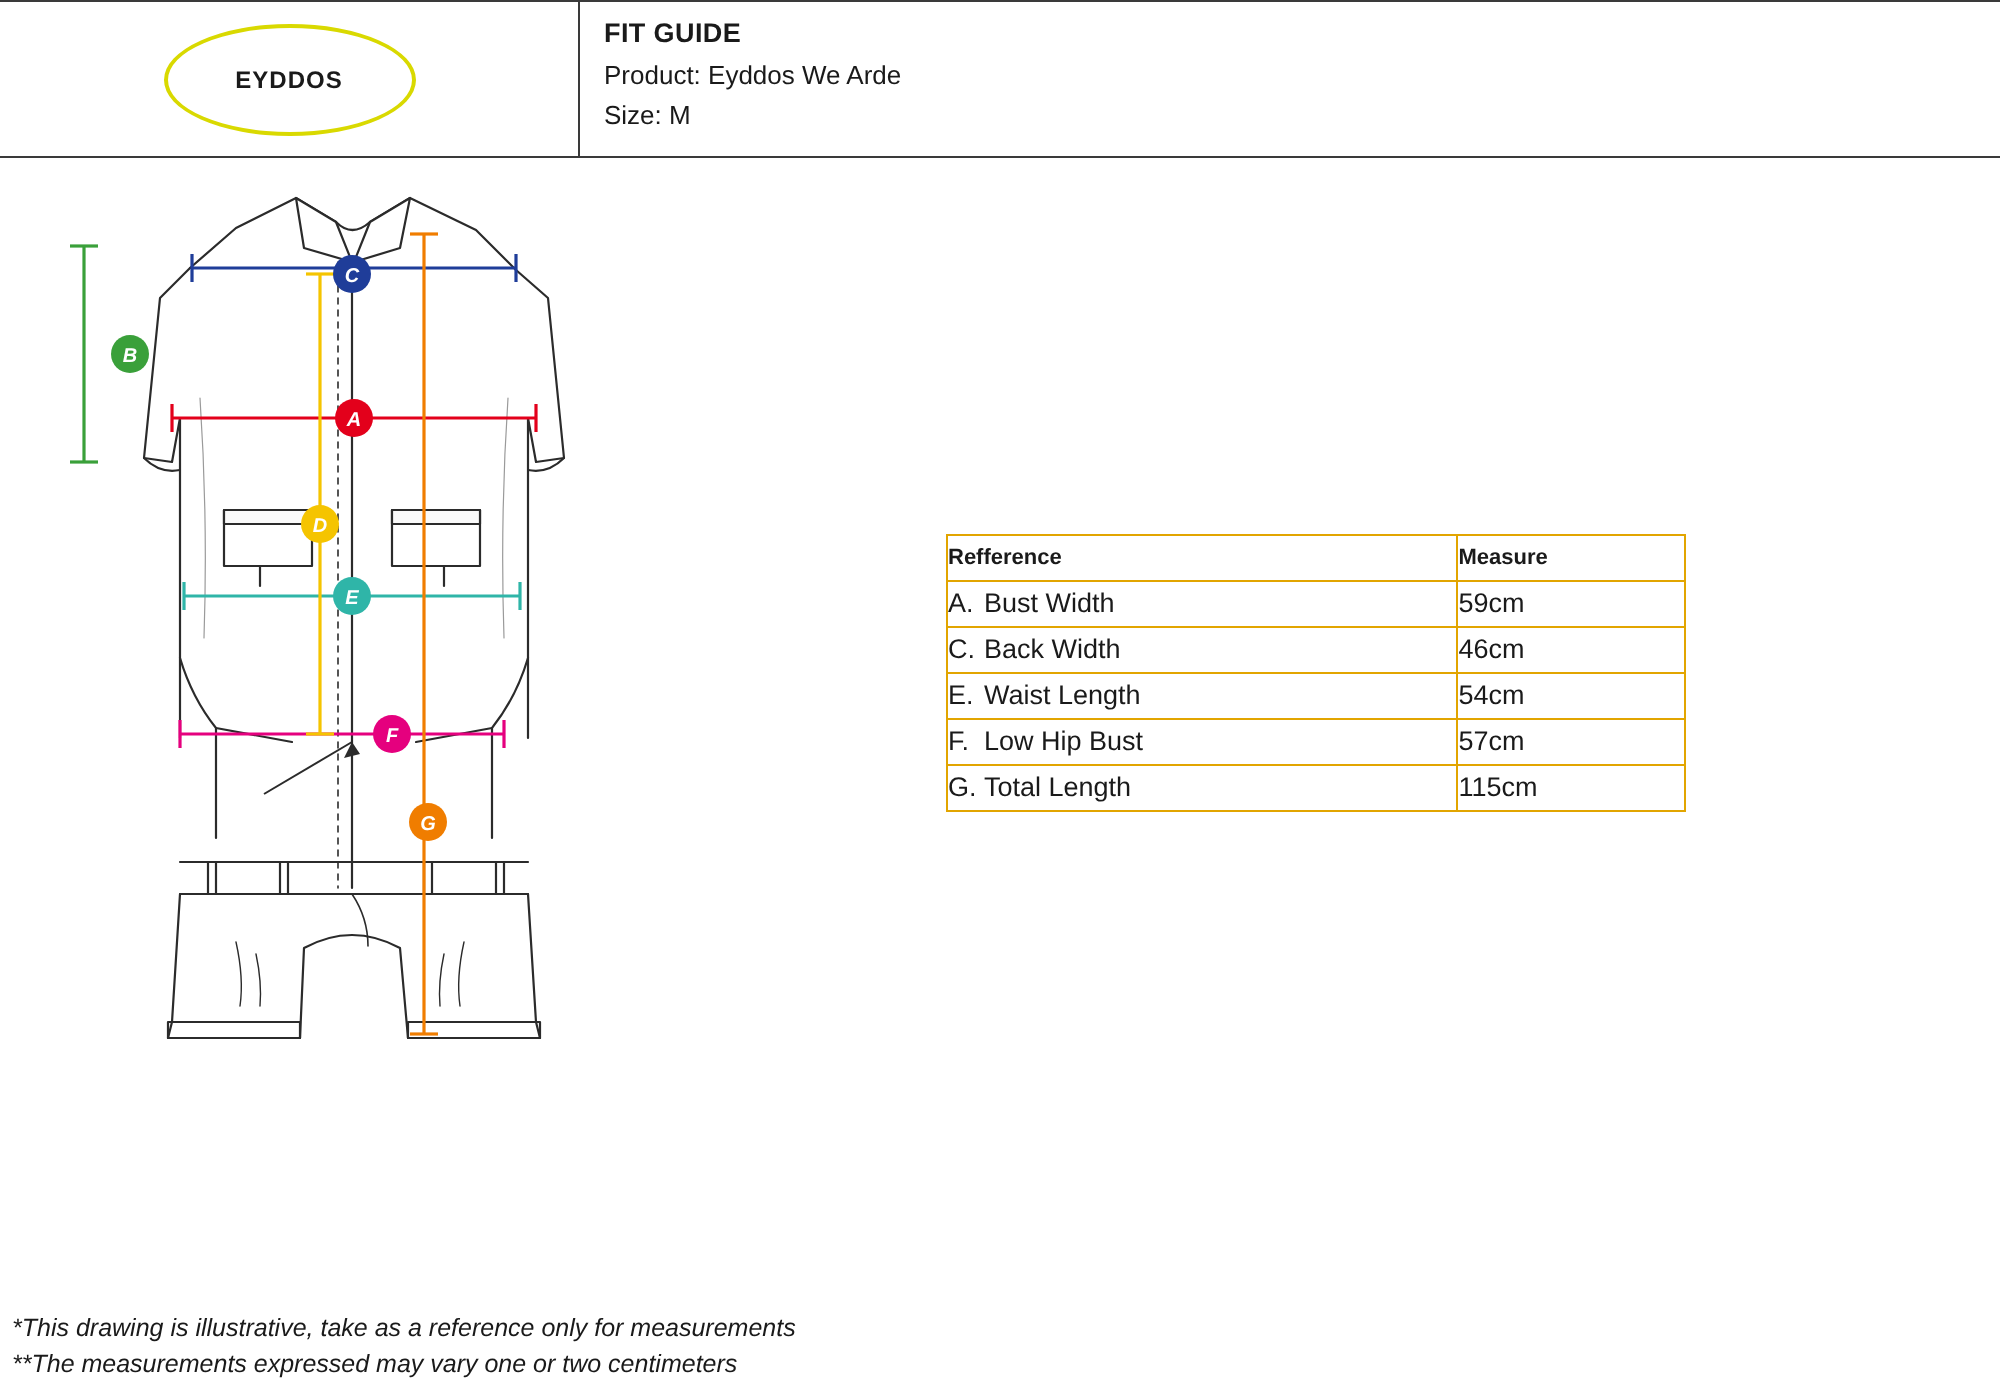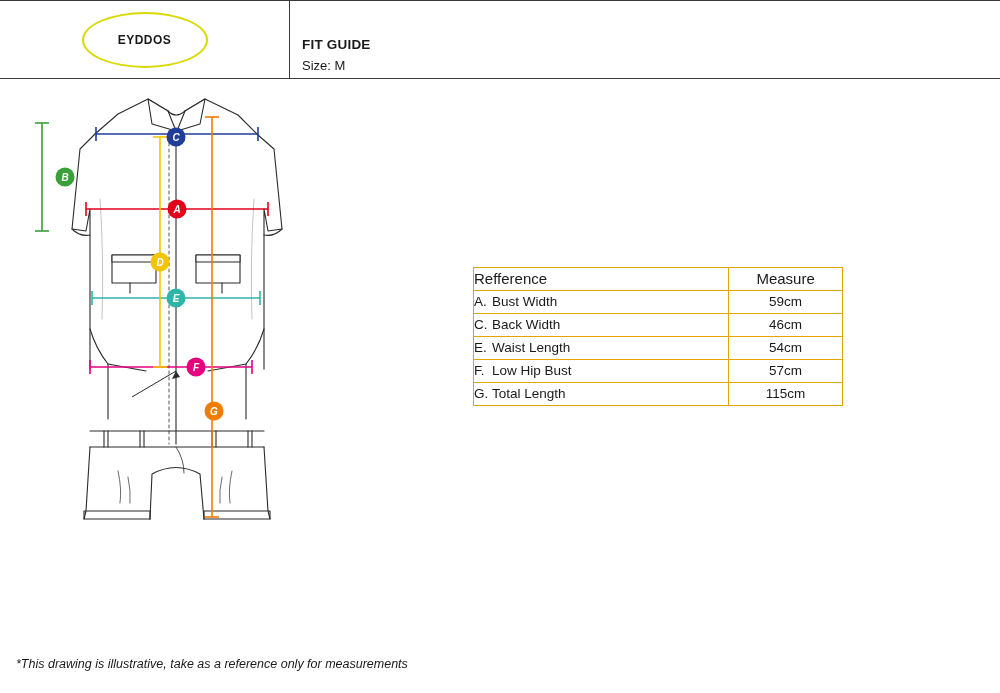--- a/index.html
+++ b/index.html
@@ -49,21 +49,20 @@
   .logo-text {
     font-size: 12px;
     font-weight: bold;
     letter-spacing: 0.5px;
     color: #1a1a1a;
   }
   .title-cell {
     flex: 1;
     padding: 6px 0 0 12px;
     box-sizing: border-box;
-    margin-top: 28px;
   }
   .fit-guide-title {
     font-size: 13.5px;
     font-weight: bold;
     letter-spacing: 0.2px;
     margin: 2px 0 6px 0;
   }
   .meta-line {
     font-size: 13px;
     margin: 0 0 5px 0;
@@ -93,42 +92,42 @@
     font-size: 13.5px;
   }
   table.fit-table th,
   table.fit-table td {
     border: 1px solid #e2a500;
     padding: 0;
     height: 22px;
     line-height: 22px;
   }
   table.fit-table th {
-    font-weight: normal;
-    font-size: 15px;
+    font-weight: bold;
+    font-size: 11px;
   }
   th.col-ref, td.col-ref {
     width: 255px;
     text-align: left;
     padding-left: 16px;
   }
   th.col-ref { padding-left: 17px; }
   th.col-meas, td.col-meas {
     width: 113px;
-    text-align: center;
+    text-align: left;
   }
   td.col-ref .ref-letter {
     display: inline-block;
     width: 18px;
   }
 
   
   .notes {
     position: absolute;
-    left: 16px;
+    left: 6px;
     top: 655px;
     font-size: 12.5px;
     font-style: italic;
     line-height: 18px;
     color: #1a1a1a;
   }
   .notes div { white-space: nowrap; }
 
   
   .cap-label {
@@ -142,20 +141,21 @@
 <body>
 
 <div class="header">
   <div class="logo-cell">
     <div class="logo-ellipse">
       <span class="logo-text">EYDDOS</span>
     </div>
   </div>
   <div class="title-cell">
     <div class="fit-guide-title">FIT GUIDE</div>
+    <div class="meta-line">Product: Eyddos We Arde</div>
     <div class="meta-line">Size: M</div>
   </div>
 </div>
 
 <div class="drawing">
 <svg width="470" height="470" viewBox="0 0 470 470" xmlns="http://www.w3.org/2000/svg">
   <g fill="none" stroke="#2b2b2b" stroke-width="1.1" stroke-linejoin="round" stroke-linecap="round">
 
     <path d="M95 55 L118 35 L148 20 L168 32"></path>
     <path d="M185 32 L205 20 L238 36 L258 56"></path>
@@ -335,13 +335,14 @@
           <span class="ref-letter">G.</span><span>Total Length</span>
         </td>
         <td class="col-meas">115cm</td>
       </tr>
     </tbody>
   </table>
 </div>
 
 <div class="notes">
   <div>*This drawing is illustrative, take as a reference only for measurements</div>
+  <div>**The measurements expressed may vary one or two centimeters</div>
 </div>
 
 </body></html>

